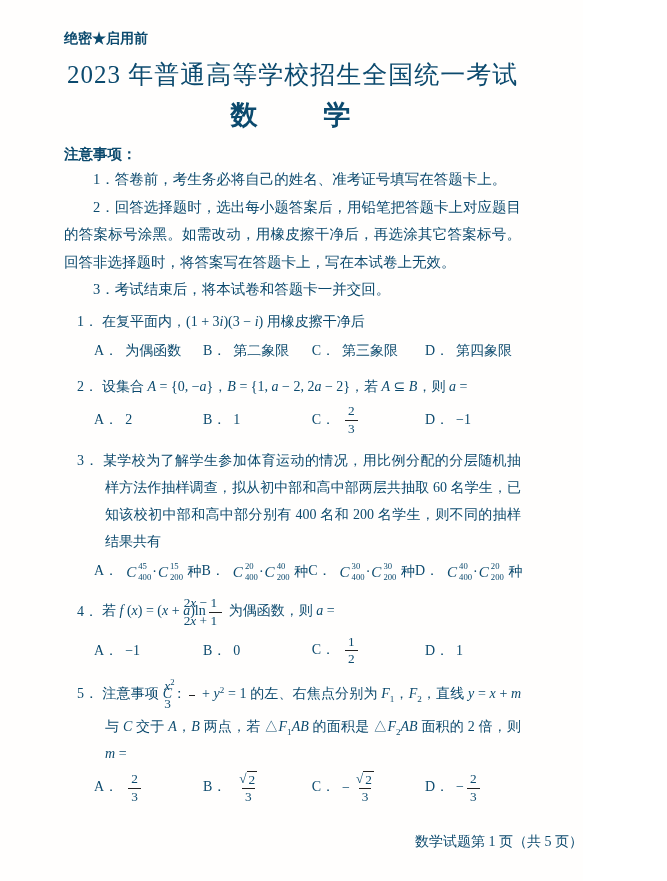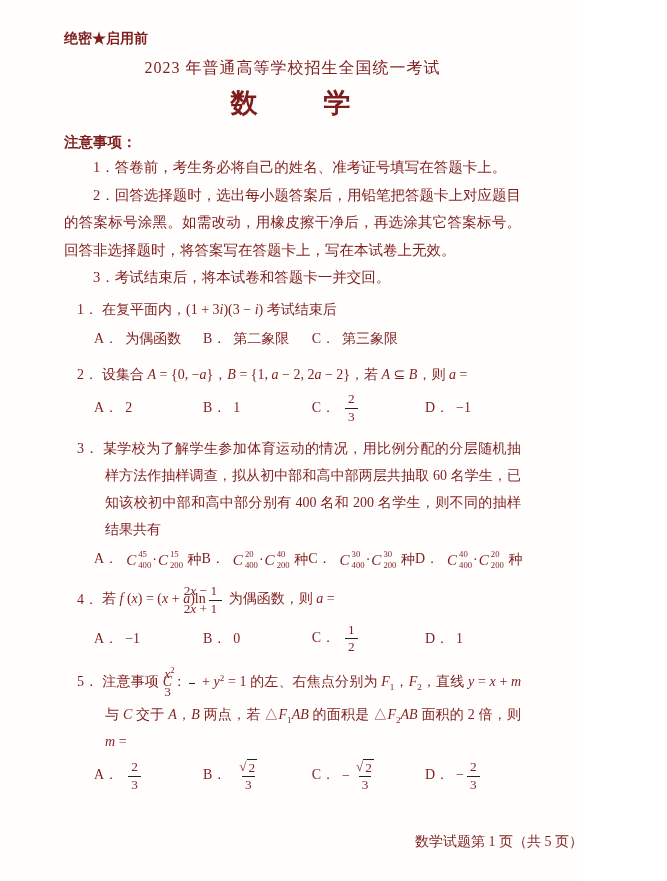--- a/index.html
+++ b/index.html
@@ -2,33 +2,33 @@
 <html><head>
 <meta charset="utf-8">
 <style>
   html,body{margin:0;padding:0;background:#ffffff;}
   .page{
     position:relative;
     width:583px;height:881px;
     box-sizing:border-box;
     padding:30px 62px 8px 64px;
     background:#fffefd;
-    color:#7f1d1d;
+    color:#0c4a6e;
     font-family:"Liberation Serif", serif;
     font-size:14px;
     overflow:hidden;
   }
   .classification{
     font-weight:700;
     font-size:14px;
     margin:0 0 10px 0;
   }
   .paper-title{
     text-align:center;
-    font-size:16px;
+    font-size:25px;
     font-weight:400;
     letter-spacing:1px;
     margin:6px 0 4px 0;
   }
   .paper-subject{
     text-align:center;
     font-size:27px;
     font-weight:700;
     letter-spacing:4px;
     margin:6px 0 12px 0;
@@ -110,25 +110,26 @@
   <div>
     <p class="notes-heading">注意事项：</p>
     <p class="note-item">1．答卷前，考生务必将自己的姓名、准考证号填写在答题卡上。</p>
     <p class="note-item">2．回答选择题时，选出每小题答案后，用铅笔把答题卡上对应题目的答案标号涂黑。如需改动，用橡皮擦干净后，再选涂其它答案标号。回答非选择题时，将答案写在答题卡上，写在本试卷上无效。</p>
     <p class="note-item">3．考试结束后，将本试卷和答题卡一并交回。</p>
   </div>
 
 
   <main>
       <div class="question">
-        <p class="qstem"><span class="qnum">1．</span><span class="mt">在复平面内，</span><span class="mt">(1 + 3</span><span class="mi">i</span><span class="mt">)(3 − </span><span class="mi">i</span><span class="mt">)</span><span class="mt"> 考试结束后</span></p>
+        <p class="qstem"><span class="qnum">1．</span><span class="mt">在复平面内，</span><span class="mt">(1 + 3</span><span class="mi">i</span><span class="mt">)(3 − </span><span class="mi">i</span><span class="mt">)</span><span class="mt"> 用橡皮擦干净后</span></p>
         <div class="options-row">
           <span class="option"><span class="option-label">A．</span><span class="mt">为偶函数</span></span>
           <span class="option"><span class="option-label">B．</span><span class="mt">第二象限</span></span>
           <span class="option"><span class="option-label">C．</span><span class="mt">第三象限</span></span>
+          <span class="option"><span class="option-label">D．</span><span class="mt">第四象限</span></span>
         </div>
       </div>
       <div class="question">
         <p class="qstem"><span class="qnum">2．</span><span class="mt">设集合 </span><span class="mi">A</span><span class="mt"> = {0, −</span><span class="mi">a</span><span class="mt">}，</span><span class="mi">B</span><span class="mt"> = {1, </span><span class="mi">a</span><span class="mt"> − 2, 2</span><span class="mi">a</span><span class="mt"> − 2}，若 </span><span class="mi">A</span><span class="mt"> ⊆ </span><span class="mi">B</span><span class="mt">，则 </span><span class="mi">a</span><span class="mt"> =</span></p>
         <div class="options-row">
           <span class="option"><span class="option-label">A．</span><span class="mt">2</span></span>
           <span class="option"><span class="option-label">B．</span><span class="mt">1</span></span>
           <span class="option"><span class="option-label">C．</span><span class="fr">
               <span class="num"><span class="mt">2</span></span>
               <span class="den"><span class="mt">3</span></span>

